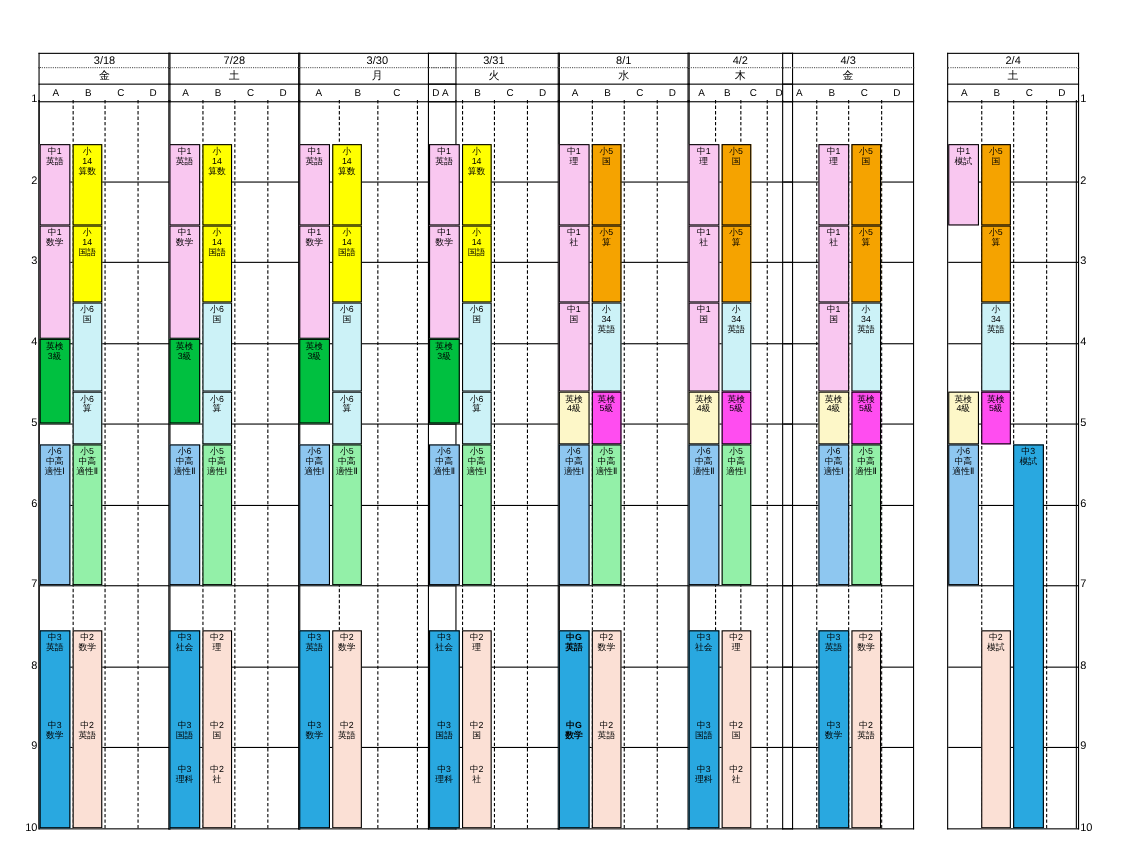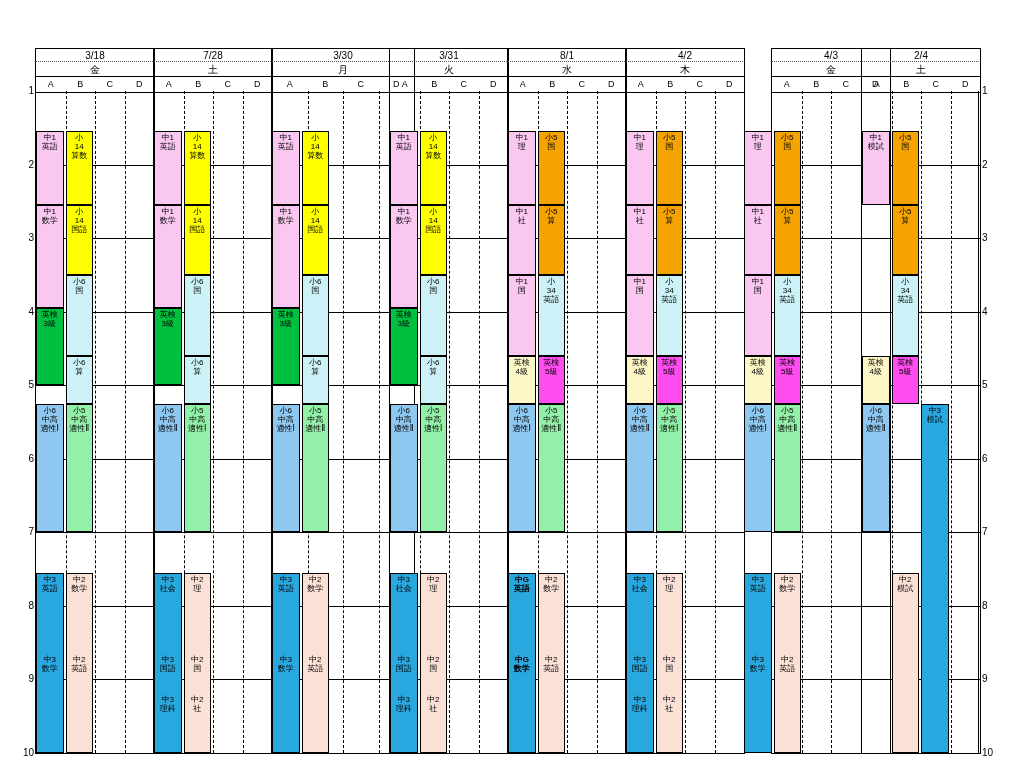--- a/index.html
+++ b/index.html
@@ -177,21 +177,21 @@
           <div class="hline" style="top: 73.5556px;"></div>
           <div class="hline" style="top: 147.111px;"></div>
           <div class="hline" style="top: 220.667px;"></div>
           <div class="hline" style="top: 294.222px;"></div>
           <div class="hline" style="top: 367.778px;"></div>
           <div class="hline" style="top: 441.333px;"></div>
           <div class="hline" style="top: 514.889px;"></div>
           <div class="hline" style="top: 588.444px;"></div>
         </div>
       </div>
-      <div class="daycol" style="left: 590px; width: 118px;">
+      <div class="daycol" style="left: 590px; width: 94px;">
         <div class="dayhead">4/2</div>
         <div class="dowhead">木</div>
         <div class="abcd">
           <span style="left: 0%;">A</span>
           <span style="left: 25%;">B</span>
           <span style="left: 50%;">C</span>
           <span style="left: 75%;">D</span>
         </div>
         <div class="body">
           <div class="vsep" style="left: 25%;"></div>
@@ -200,21 +200,21 @@
           <div class="hline" style="top: 73.5556px;"></div>
           <div class="hline" style="top: 147.111px;"></div>
           <div class="hline" style="top: 220.667px;"></div>
           <div class="hline" style="top: 294.222px;"></div>
           <div class="hline" style="top: 367.778px;"></div>
           <div class="hline" style="top: 441.333px;"></div>
           <div class="hline" style="top: 514.889px;"></div>
           <div class="hline" style="top: 588.444px;"></div>
         </div>
       </div>
-      <div class="daycol" style="left: 736px; width: 118px;">
+      <div class="daycol" style="left: 676px; width: 118px;">
         <div class="dayhead">4/3</div>
         <div class="dowhead">金</div>
         <div class="abcd">
           <span style="left: 0%;">A</span>
           <span style="left: 25%;">B</span>
           <span style="left: 50%;">C</span>
           <span style="left: 75%;">D</span>
         </div>
         <div class="body">
           <div class="vsep" style="left: 25%;"></div>

